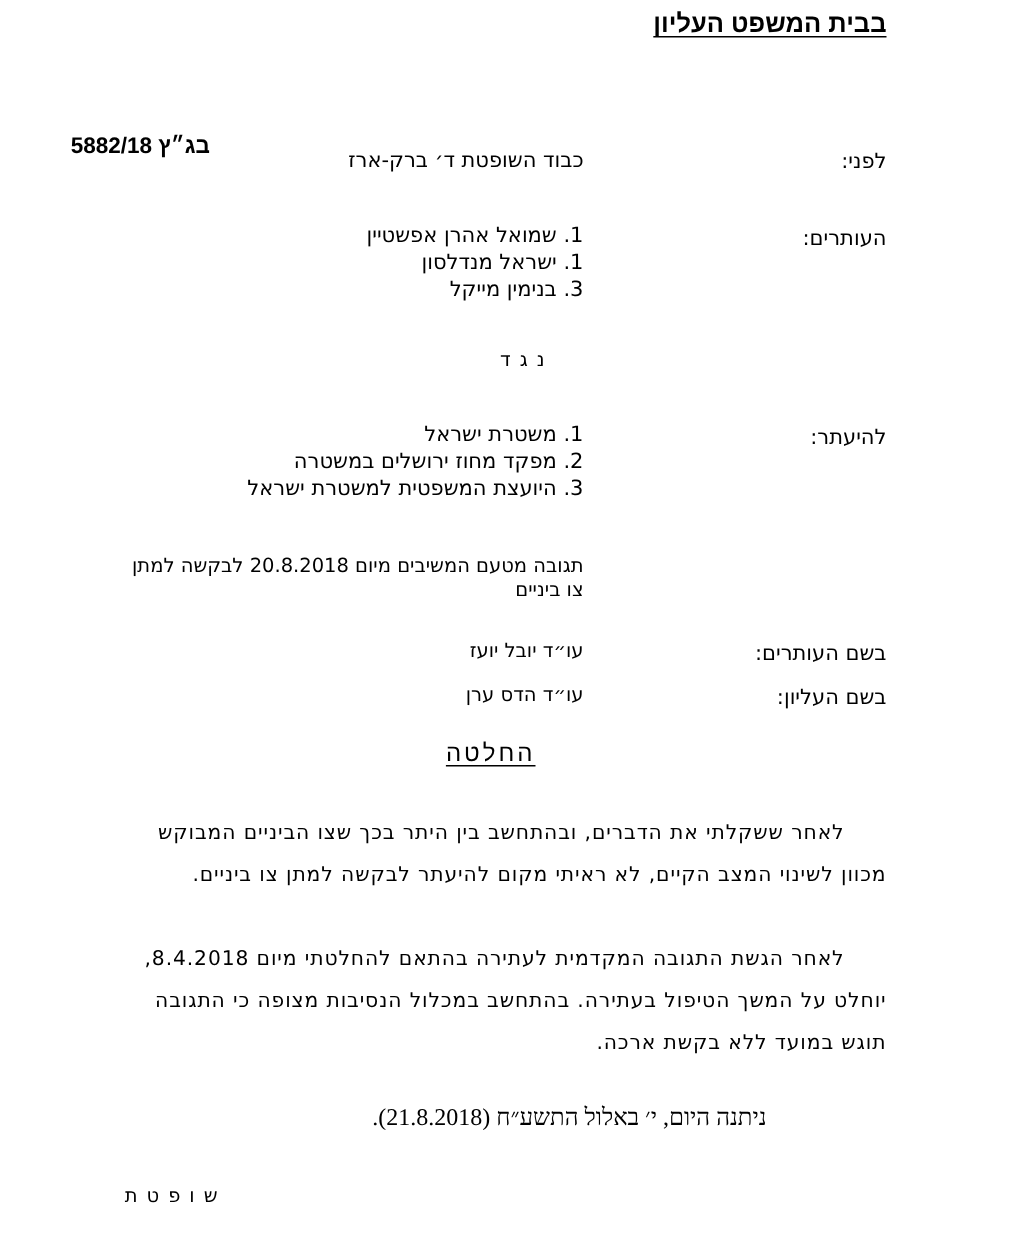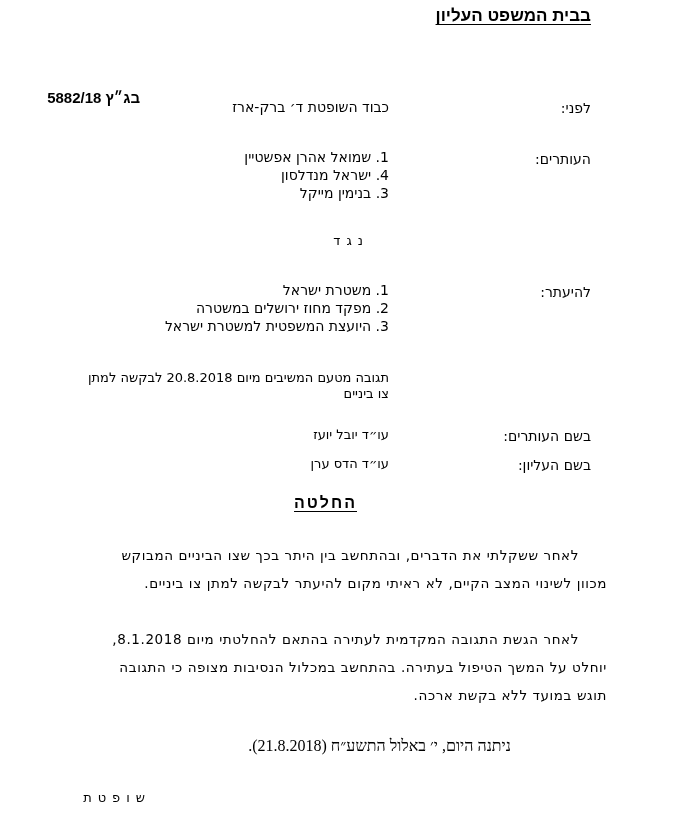--- a/index.html
+++ b/index.html
@@ -53,29 +53,29 @@
       white-space: normal;
       text-align: right;
     }
 
     .counsel-label { right: 88px; font-size: 14px; }
     .counsel-name { right: 290px; font-size: 13px; }
 
     .decision-heading {
       top: 494px; right: 322px;
       font-family: "Liberation Sans", sans-serif;
-      font-weight: bold;
+      font-weight: normal;
       font-size: 16px;
       letter-spacing: 2px;
       text-decoration: underline;
       text-underline-offset: 3px;
     }
 
     .para {
-      right: 72px;
+      right: 88px;
       width: 510px;
       white-space: normal;
       text-align: right;
       font-family: "DejaVu Sans", sans-serif;
       font-size: 13.5px;
       line-height: 28px;
       letter-spacing: 0.6px;
     }
 
     .given {
@@ -99,21 +99,21 @@
   <span>בג״ץ</span>
   <span class="num">5882/18</span>
 </div>
 
 <div class="abs label" style="top:100px;text-align:center;">לפני:</div>
 <div class="abs value" style="top:99px;">כבוד השופטת ד׳ ברק-ארז</div>
 
 <div class="abs label" style="top:151px;">העותרים:</div>
 <div class="abs list" style="top:148px;">
   <div>1. שמואל אהרן אפשטיין</div>
-  <div>4. ישראל מנדלסון</div>
+  <div>1. ישראל מנדלסון</div>
   <div>3. בנימין מייקל</div>
 </div>
 
 <div class="abs against">נגד</div>
 
 <div class="abs label" style="top:284px;">להיעתר:</div>
 <div class="abs list" style="top:281px;">
   <div>1. משטרת ישראל</div>
   <div>2. מפקד מחוז ירושלים במשטרה</div>
   <div>3. היועצת המשפטית למשטרת ישראל</div>
@@ -122,17 +122,17 @@
 <div class="abs response-title">תגובה מטעם המשיבים מיום 20.8.2018 לבקשה למתן צו ביניים</div>
 
 <div class="abs counsel-label" style="top:428px;">בשם העותרים:</div>
 <div class="abs counsel-name" style="top:427px;">עו״ד יובל יועז</div>
 <div class="abs counsel-label" style="top:457px;">בשם העליון:</div>
 <div class="abs counsel-name" style="top:456px;">עו״ד הדס ערן</div>
 
 <div class="abs decision-heading">החלטה</div>
 
 <div class="abs para" style="top:541px; text-indent:28px;">לאחר ששקלתי את הדברים, ובהתחשב בין היתר בכך שצו הביניים המבוקש מכוון לשינוי המצב הקיים, לא ראיתי מקום להיעתר לבקשה למתן צו ביניים.</div>
-<div class="abs para" style="top:625px; text-indent:28px;">לאחר הגשת התגובה המקדמית לעתירה בהתאם להחלטתי מיום 8.1.2018, יוחלט על המשך הטיפול בעתירה. בהתחשב במכלול הנסיבות מצופה כי התגובה תוגש במועד ללא בקשת ארכה.</div>
+<div class="abs para" style="top:625px; text-indent:28px;">לאחר הגשת התגובה המקדמית לעתירה בהתאם להחלטתי מיום 8.4.2018, יוחלט על המשך הטיפול בעתירה. בהתחשב במכלול הנסיבות מצופה כי התגובה תוגש במועד ללא בקשת ארכה.</div>
 
 <div class="abs given">ניתנה היום, י׳ באלול התשע״ח (21.8.2018).</div>
 
 <div class="abs judge-sig">שופטת</div>
 
 </body></html>

